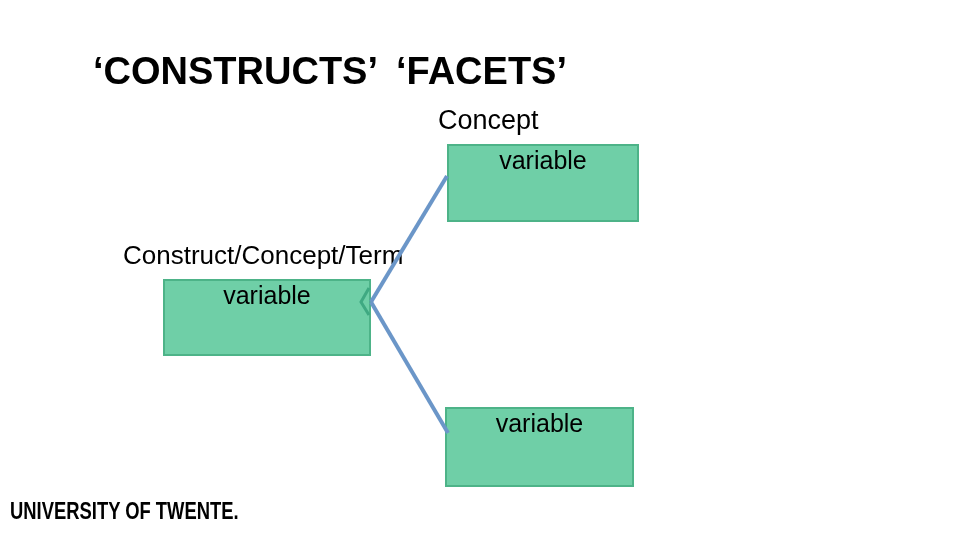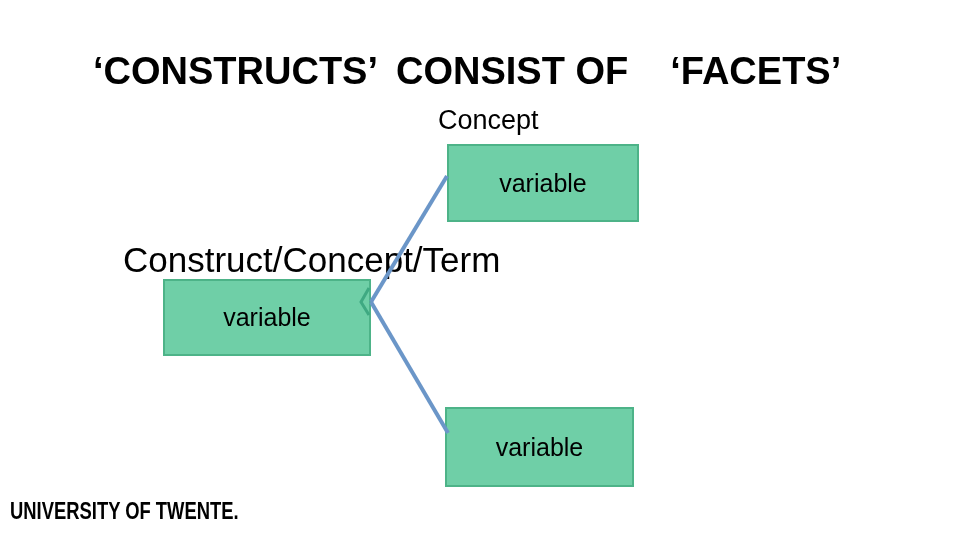--- a/index.html
+++ b/index.html
@@ -23,27 +23,27 @@
     position:absolute;left:93px;top:52px;margin:0;
     display:flex;align-items:baseline;white-space:nowrap;
     font-size:38px;font-weight:bold;line-height:1.05;
     color:var(--text);letter-spacing:0px;
   }
   .title span:nth-child(2){margin-left:18px;}
   .title span:nth-child(3){margin-left:42px;}
 
   .label{position:absolute;white-space:nowrap;color:var(--text);}
   .facets-label{left:438px;top:105px;font-size:27px;}
-  .construct-label{left:123px;top:240px;font-size:35px;}
+  .construct-label{left:123px;top:240px;font-size:26px;}
 
   .box{
     position:absolute;box-sizing:border-box;
     background:var(--box-fill);
     border:2px solid var(--box-border);
-    display:flex;align-items:center;justify-content:center;
+    display:flex;align-items:flex-start;justify-content:center;
     font-size:25px;color:var(--text);
   }
   .box-top{left:447px;top:144px;width:192px;height:78px;}
   .box-mid{left:163px;top:279px;width:208px;height:77px;}
   .box-bottom{left:445px;top:407px;width:189px;height:80px;}
 
   .connectors{
     position:absolute;left:0;top:0;width:960px;height:540px;
     pointer-events:none;
   }
@@ -57,21 +57,20 @@
     color:var(--text);
   }
 </style>
 </head>
 <body>
 
 <div class="slide">
 
   <h1 class="title">
     <span>‘CONSTRUCTS’</span>
-    <span>CONSIST OF</span>
     <span>‘FACETS’</span>
   </h1>
 
   <div class="label facets-label">Concept</div>
 
   <div class="label construct-label">Construct/Concept/Term</div>
 
   <div class="box box-top">
     <span>variable</span>
   </div>

